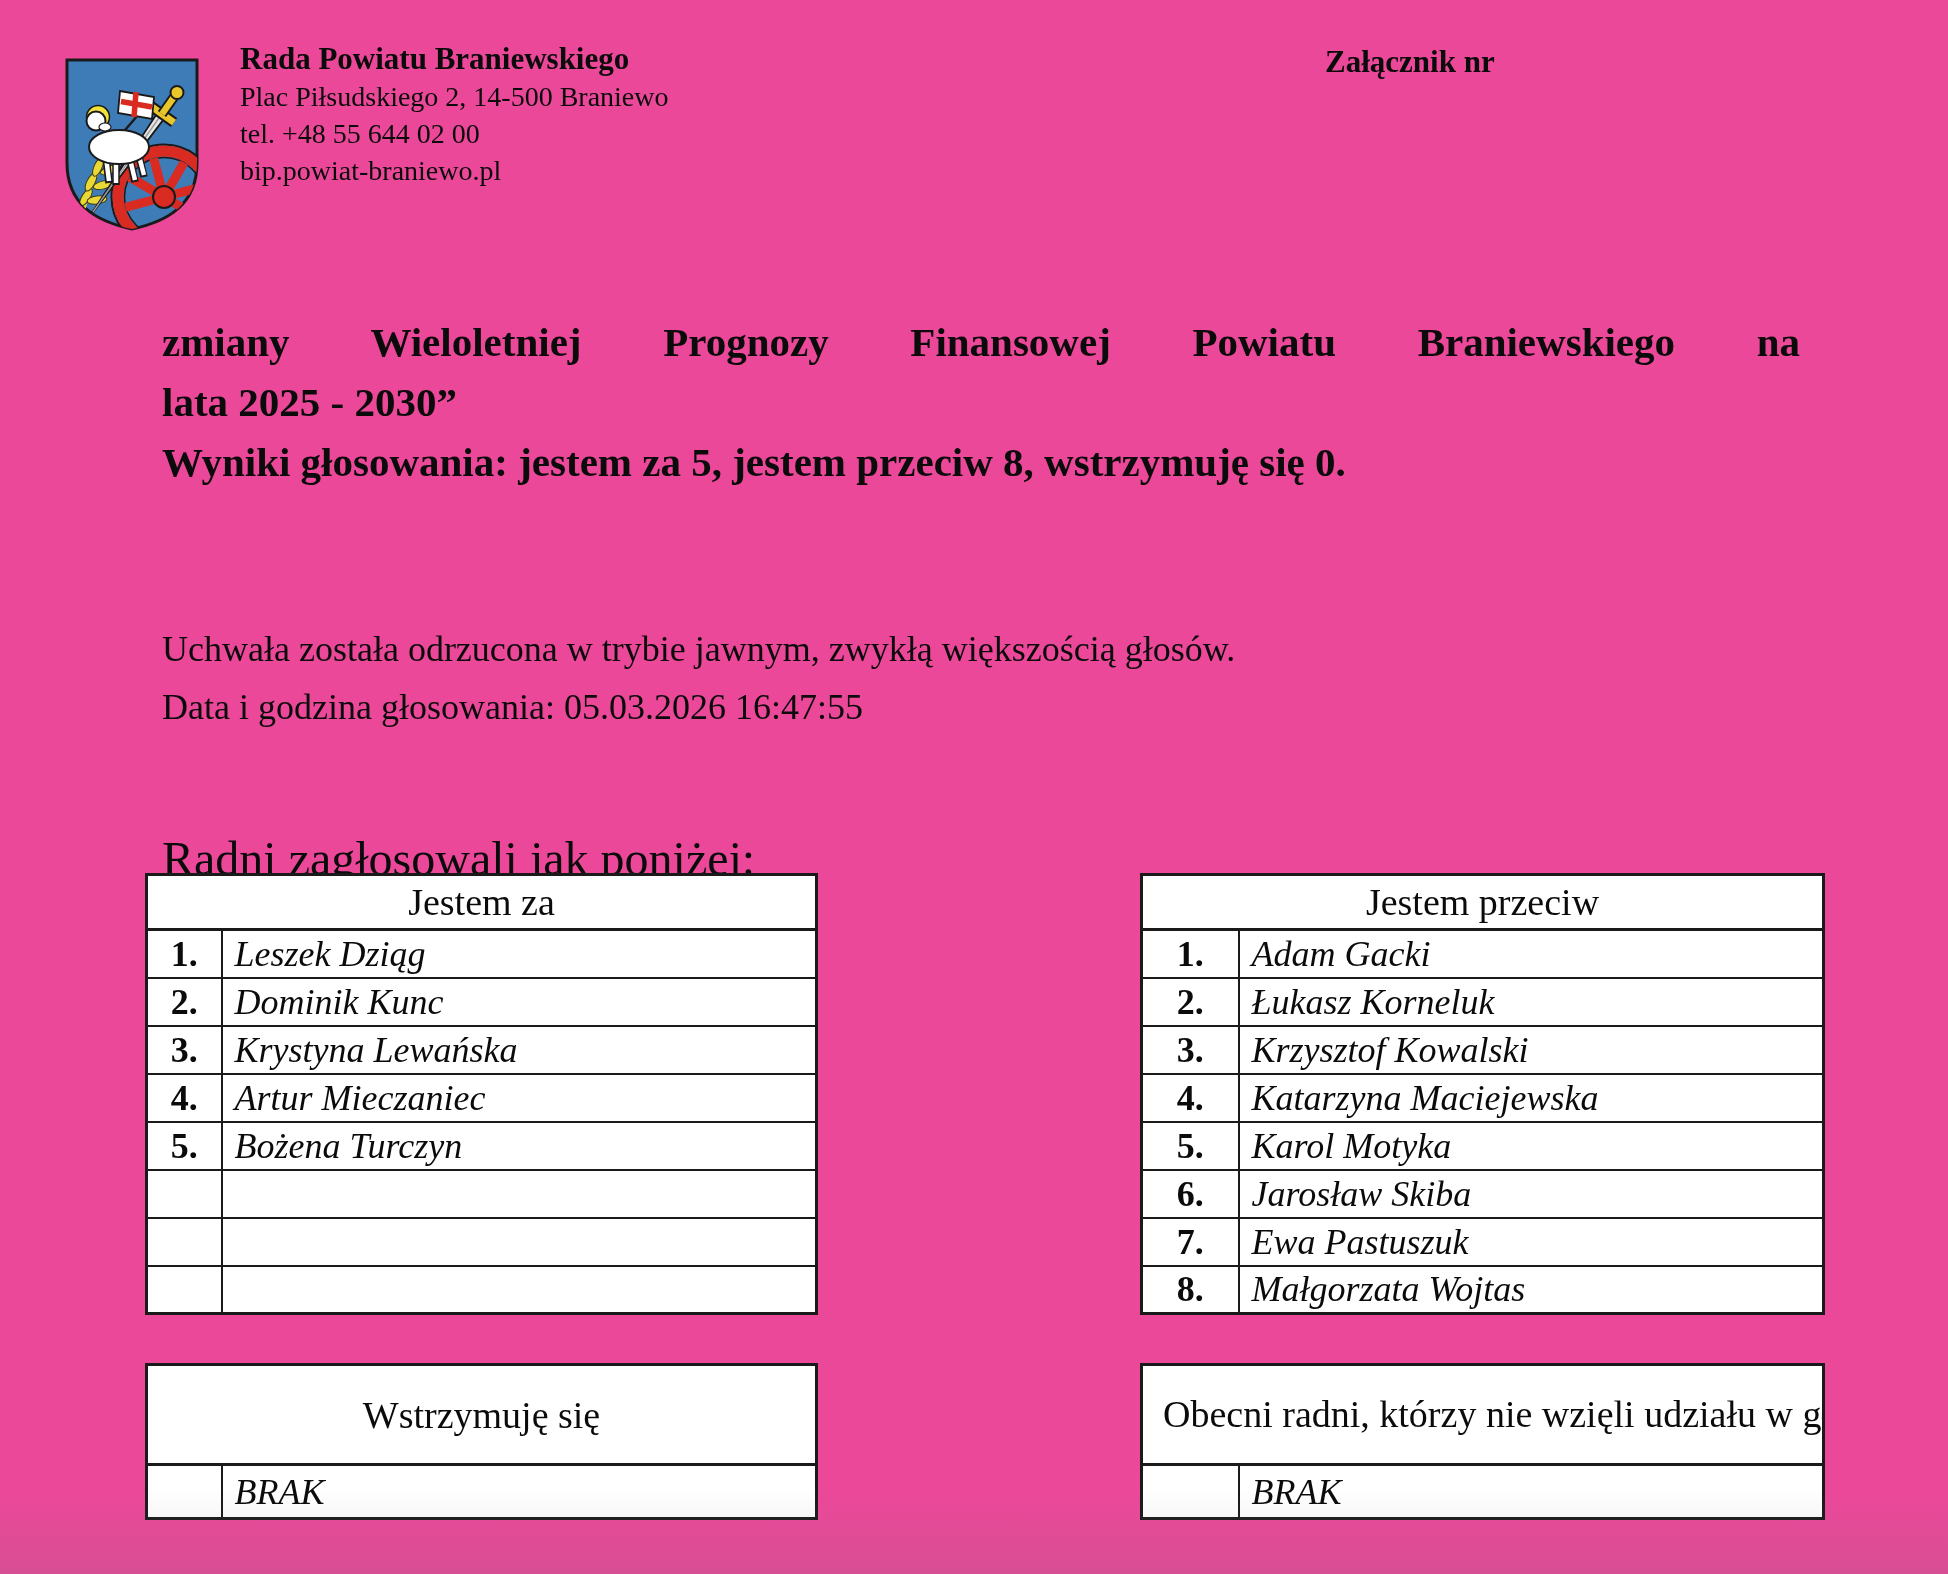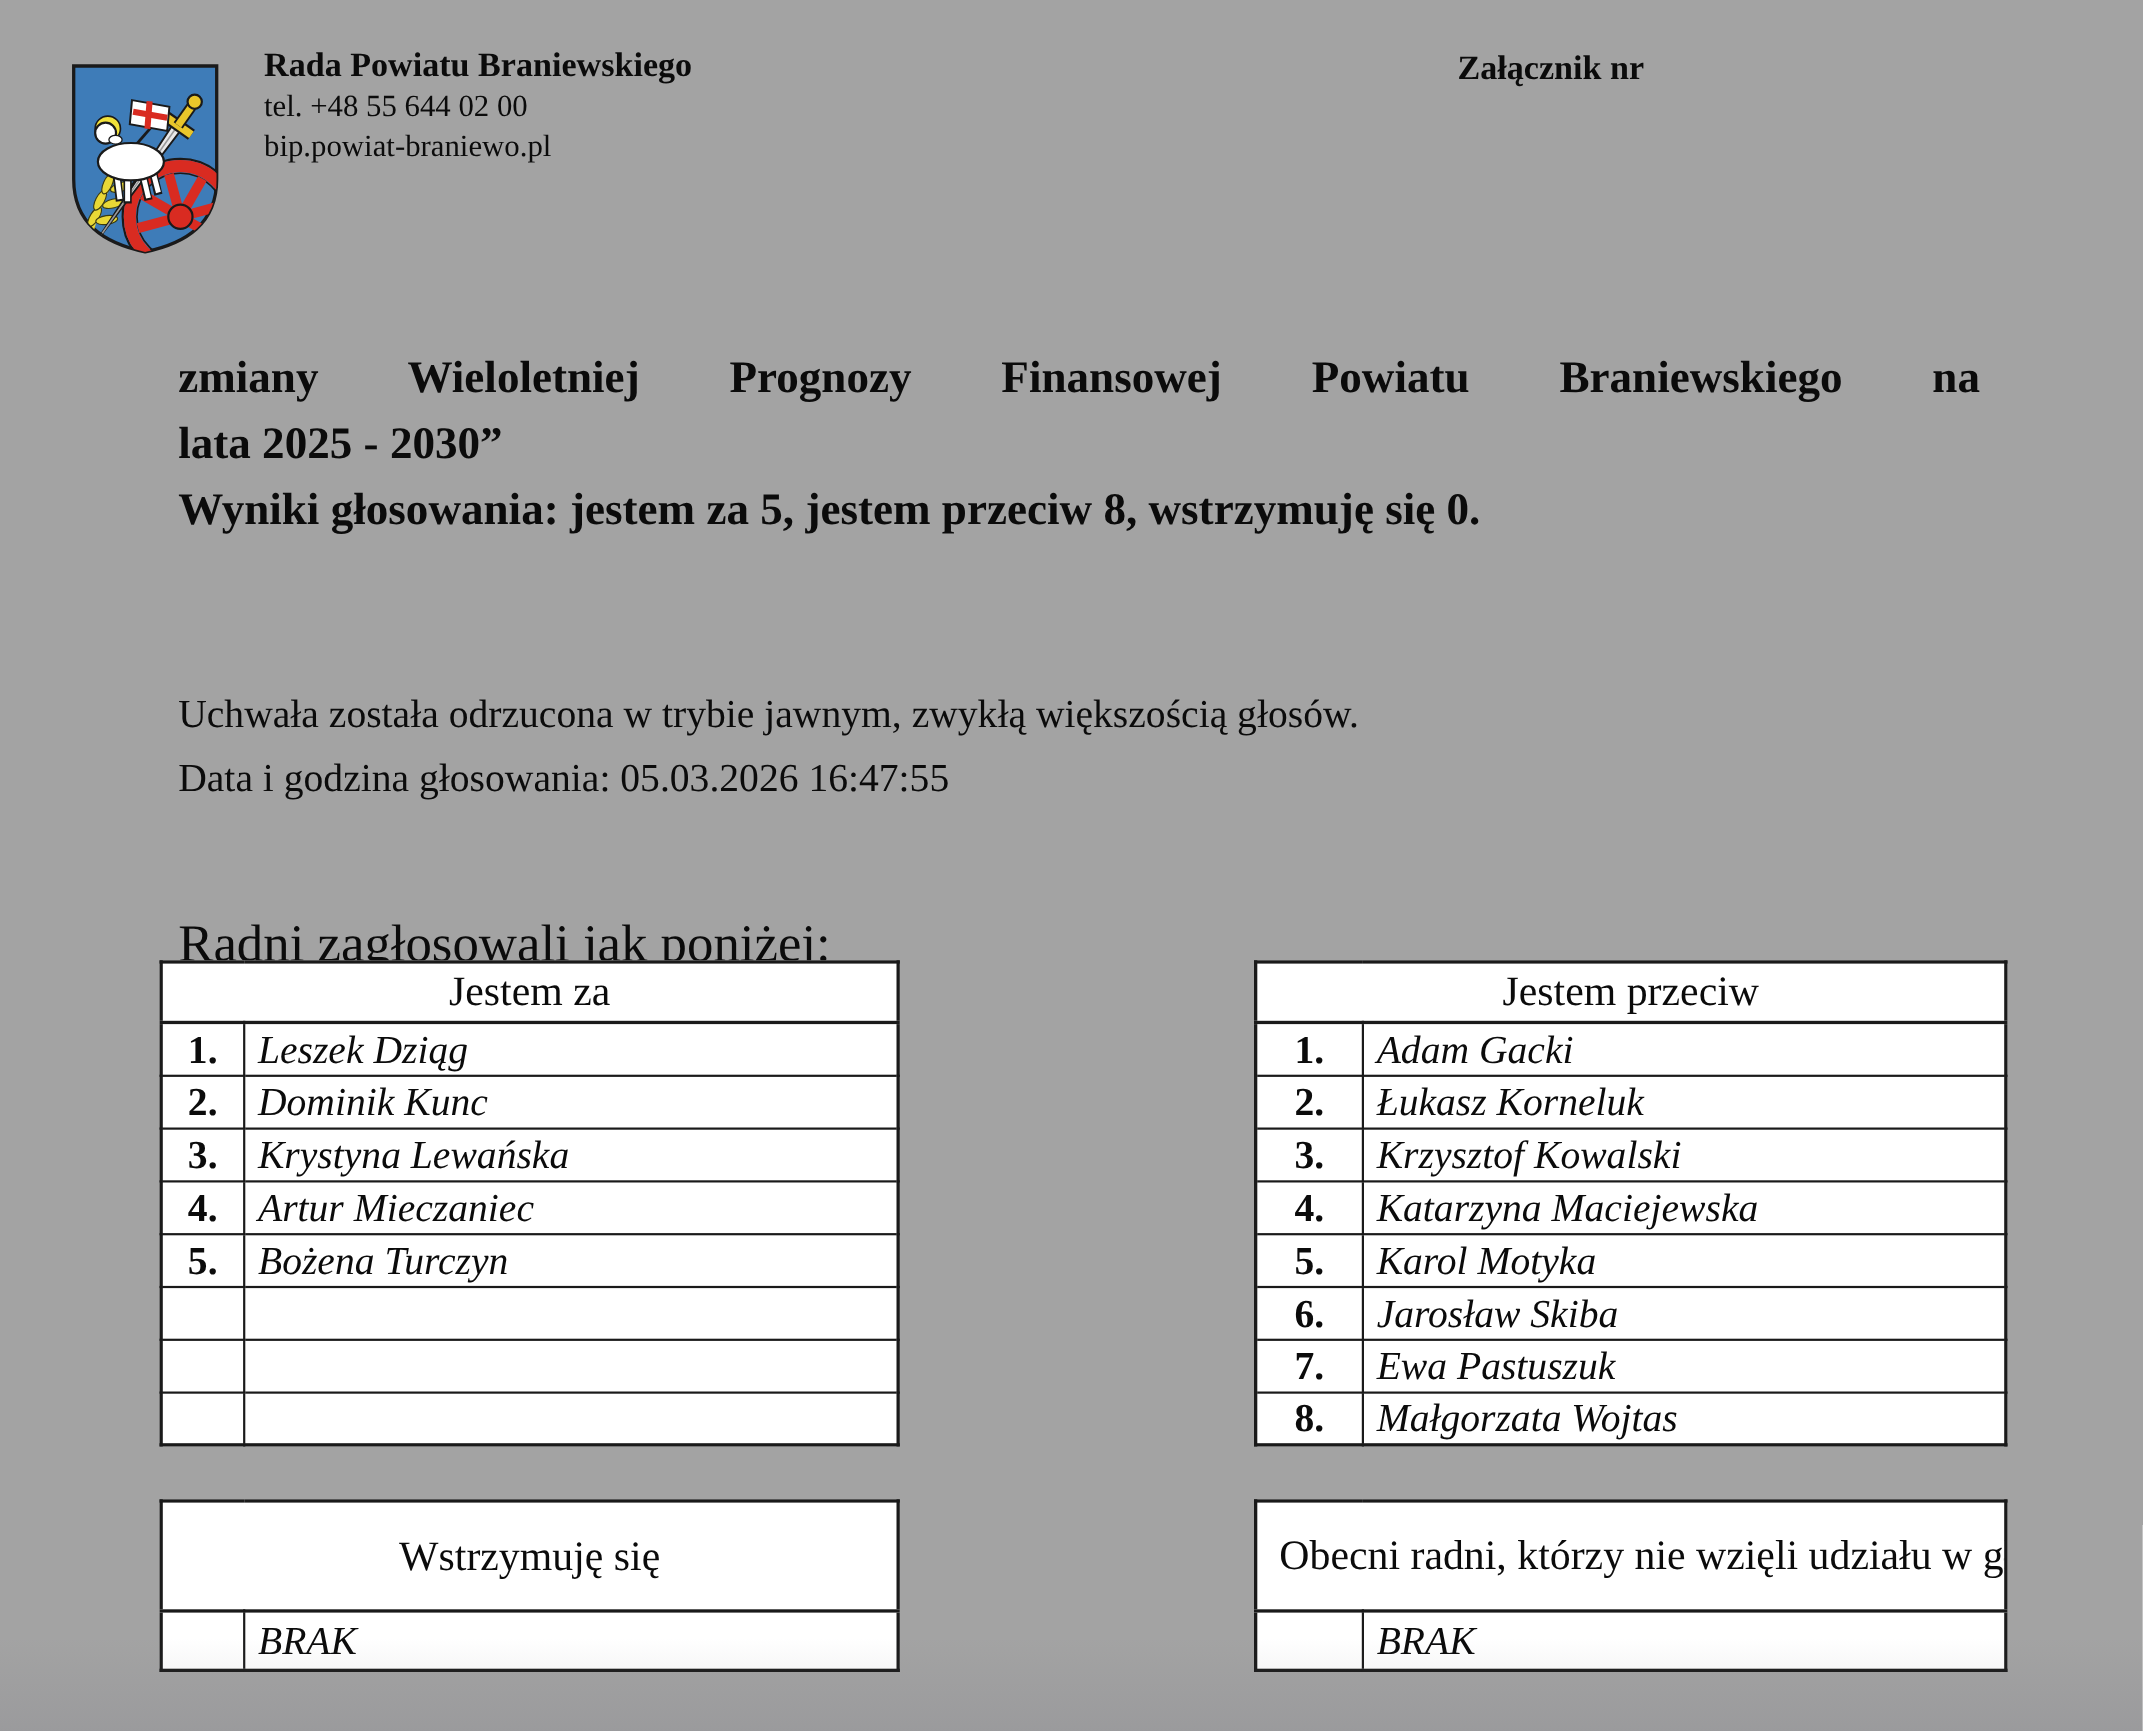--- a/index.html
+++ b/index.html
@@ -4,21 +4,21 @@
 <style>
   html, body {
     margin: 0;
     padding: 0;
     background: #ffffff;
   }
   .page {
     position: relative;
     width: 1948px;
     height: 1574px;
-    background: #a3a3a3;
+    background: #ec4899;
     overflow: hidden;
     font-family: "Liberation Serif", "DejaVu Serif", serif;
     color: #0b0b0b;
   }
 
   
   .coa {
     position: absolute;
     left: 62px;
     top: 54px;
@@ -206,20 +206,21 @@
         </g>
         <ellipse cx="57" cy="92" rx="30" ry="17" fill="#ffffff" stroke="#1a1a1a" stroke-width="2"></ellipse>
         <circle cx="34" cy="66" r="9.5" fill="#ffffff" stroke="#1a1a1a" stroke-width="2"></circle>
         <ellipse cx="43" cy="72" rx="6" ry="4" fill="#ffffff" stroke="#1a1a1a" stroke-width="1.2"></ellipse>
       </g>
     </g>
   </svg>
 
   <div class="org-block">
     <div class="org-name">Rada Powiatu Braniewskiego</div>
+    <div>Plac Piłsudskiego 2, 14-500 Braniewo</div>
     <div>tel. +48 55 644 02 00</div>
     <div>bip.powiat-braniewo.pl</div>
   </div>
 
   <div class="attachment">Załącznik nr</div>
 
   <div class="title-block">
     <span class="t-line just">zmiany Wieloletniej Prognozy Finansowej Powiatu Braniewskiego na</span>
     <span class="t-line">lata 2025 - 2030”</span>
     <span class="t-line">Wyniki głosowania: jestem za 5, jestem przeciw 8, wstrzymuję się 0.</span>

